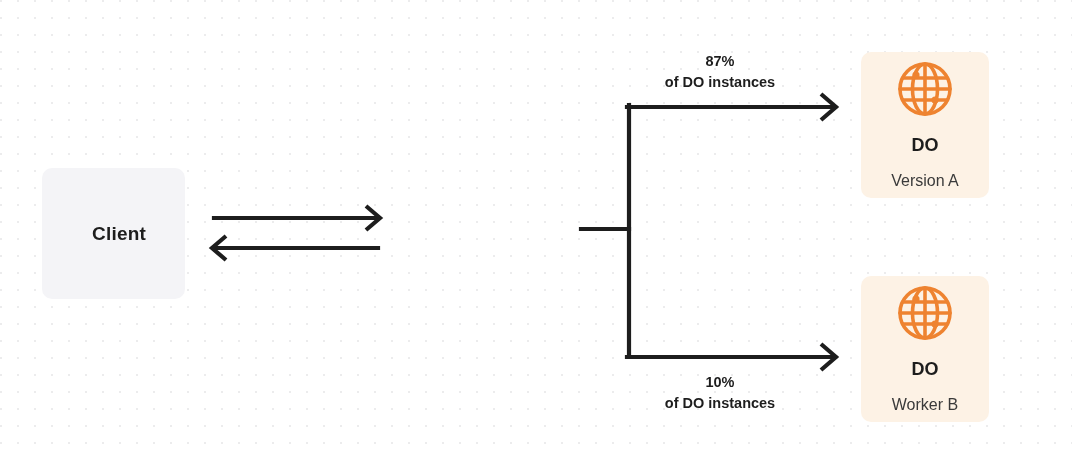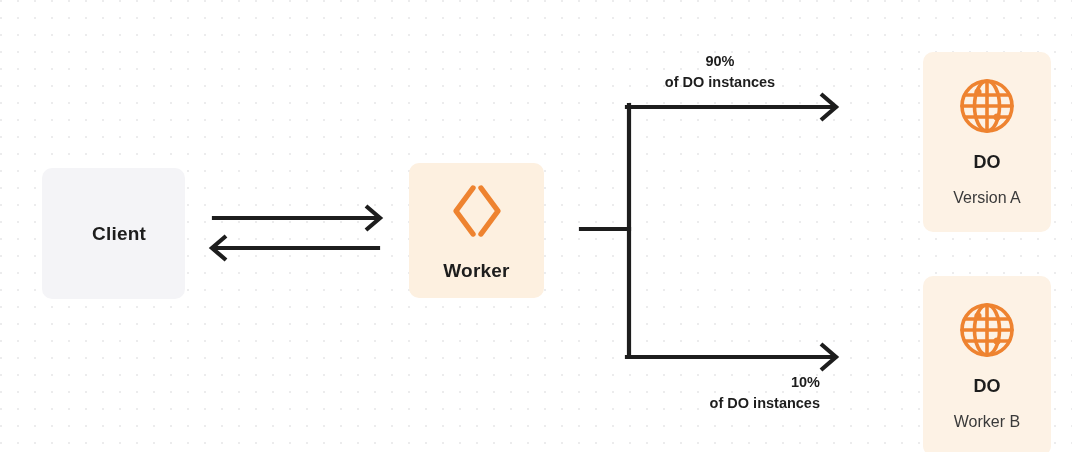--- a/index.html
+++ b/index.html
@@ -64,23 +64,23 @@
   #worker-node .node-title {
     font-size: 19px;
     font-weight: bold;
     color: #1d1d1d;
     letter-spacing: 0.2px;
   }
 
   
   .do-node {
     width: 128px;
-    height: 180px;
+    height: 146px;
     background-color: #fdf2e5;
-    left: 923px;
+    left: 861px;
   }
   #do-a-node { top: 52px; }
   #do-b-node { top: 276px; }
   .do-node .node-icon {
     margin-bottom: 12px;
   }
   .do-node .node-title {
     font-size: 18px;
     font-weight: bold;
     color: #1d1d1d;
@@ -116,21 +116,20 @@
   }
   #label-top {
     left: 620px;
     top: 51px;
     width: 200px;
   }
   #label-bottom {
     left: 620px;
     top: 372px;
     width: 200px;
-    text-align: right;
   }
 </style>
 </head>
 <body>
 
 <div id="canvas">
 
   <svg id="connectors" viewBox="0 0 1072 452" xmlns="http://www.w3.org/2000/svg">
     <g fill="none" stroke="#1d1d1d" stroke-width="4.2" stroke-linecap="square" stroke-linejoin="miter">
 
@@ -161,31 +160,20 @@
         <line x1="627" y1="357" x2="835" y2="357"></line>
         <polyline points="821,344 836,357 821,370" fill="none" stroke-linecap="butt"></polyline>
       </g>
     </g>
   </svg>
 
   <div class="node" id="client-node">
     <div class="node-title">Client</div>
   </div>
 
-  <div class="node" id="worker-node">
-    <div class="node-icon">
-      <svg width="62" height="62" viewBox="0 0 62 62" xmlns="http://www.w3.org/2000/svg">
-        <g fill="none" stroke="#ee8330" stroke-width="5.4" stroke-linecap="round" stroke-linejoin="round">
-          <polyline points="27,8 10,31 27,54"></polyline>
-          <polyline points="35,8 52,31 35,54"></polyline>
-        </g>
-      </svg>
-    </div>
-    <div class="node-title">Worker</div>
-  </div>
 
   <div class="node do-node" id="do-a-node">
     <div class="node-icon">
       <svg width="60" height="60" viewBox="0 0 60 60" xmlns="http://www.w3.org/2000/svg">
         <g fill="none" stroke="#ee8330" stroke-width="3.6" stroke-linecap="round">
           <circle cx="30" cy="30" r="25"></circle>
           <line x1="30" y1="5" x2="30" y2="55"></line>
           <ellipse cx="30" cy="30" rx="12.5" ry="25"></ellipse>
           <line x1="7.5" y1="19" x2="52.5" y2="19"></line>
           <line x1="5" y1="30" x2="55" y2="30"></line>
@@ -212,21 +200,21 @@
         </g>
         <circle cx="21" cy="16" r="3.6" fill="#ee8330"></circle>
         <circle cx="40" cy="41" r="3.6" fill="#ee8330"></circle>
       </svg>
     </div>
     <div class="node-title">DO</div>
     <div class="node-sub">Worker B</div>
   </div>
 
   <div class="edge-label" id="label-top">
-    <div>90%</div>
+    <div>87%</div>
     <div>of DO instances</div>
   </div>
 
   <div class="edge-label" id="label-bottom">
     <div>10%</div>
     <div>of DO instances</div>
   </div>
 
 </div>
 

